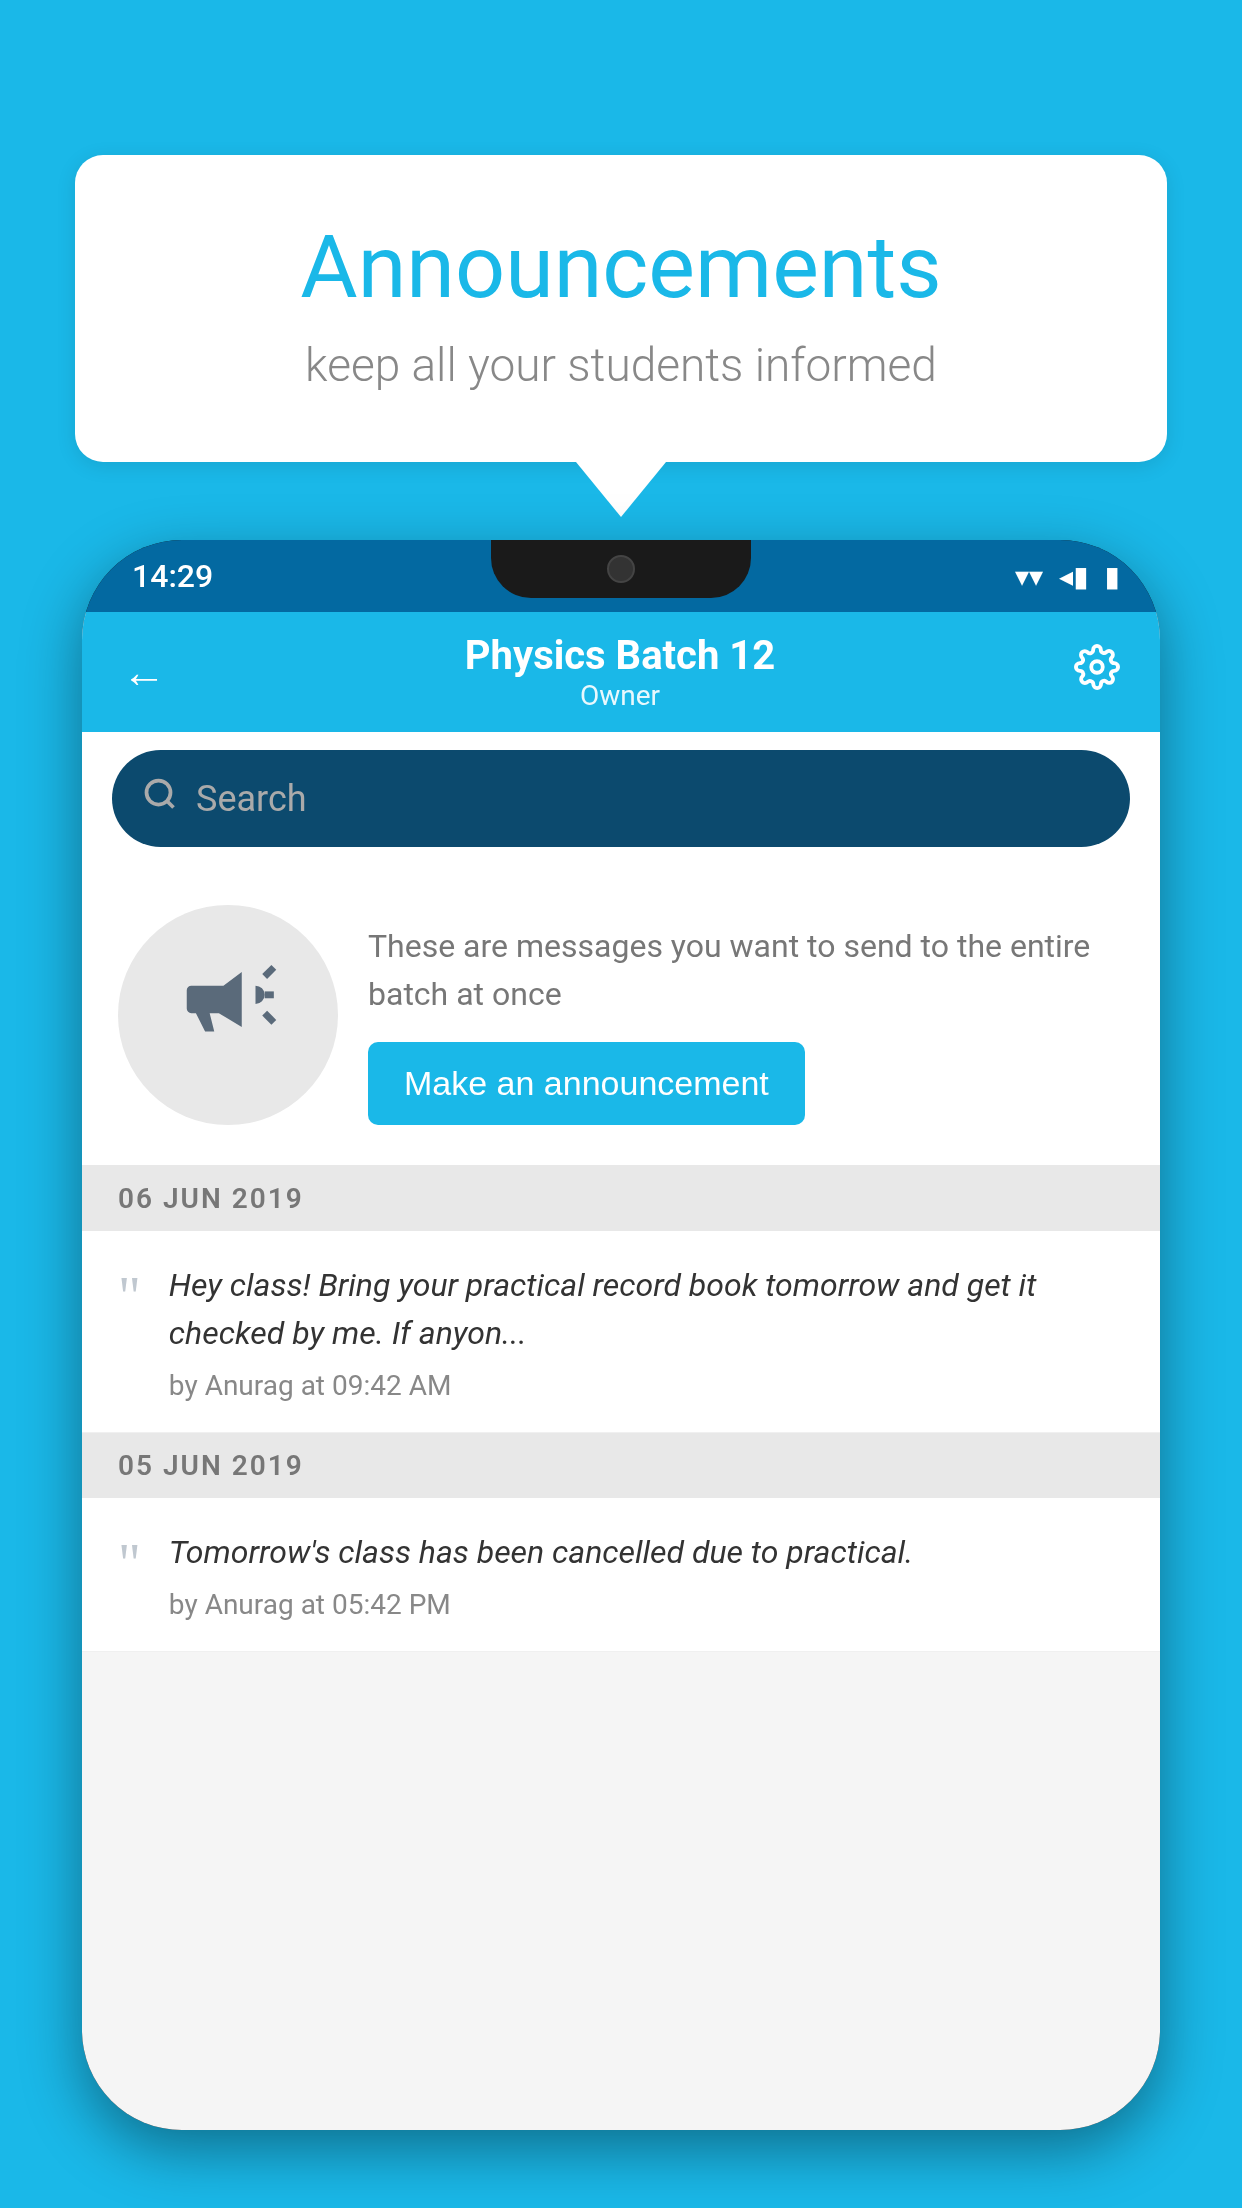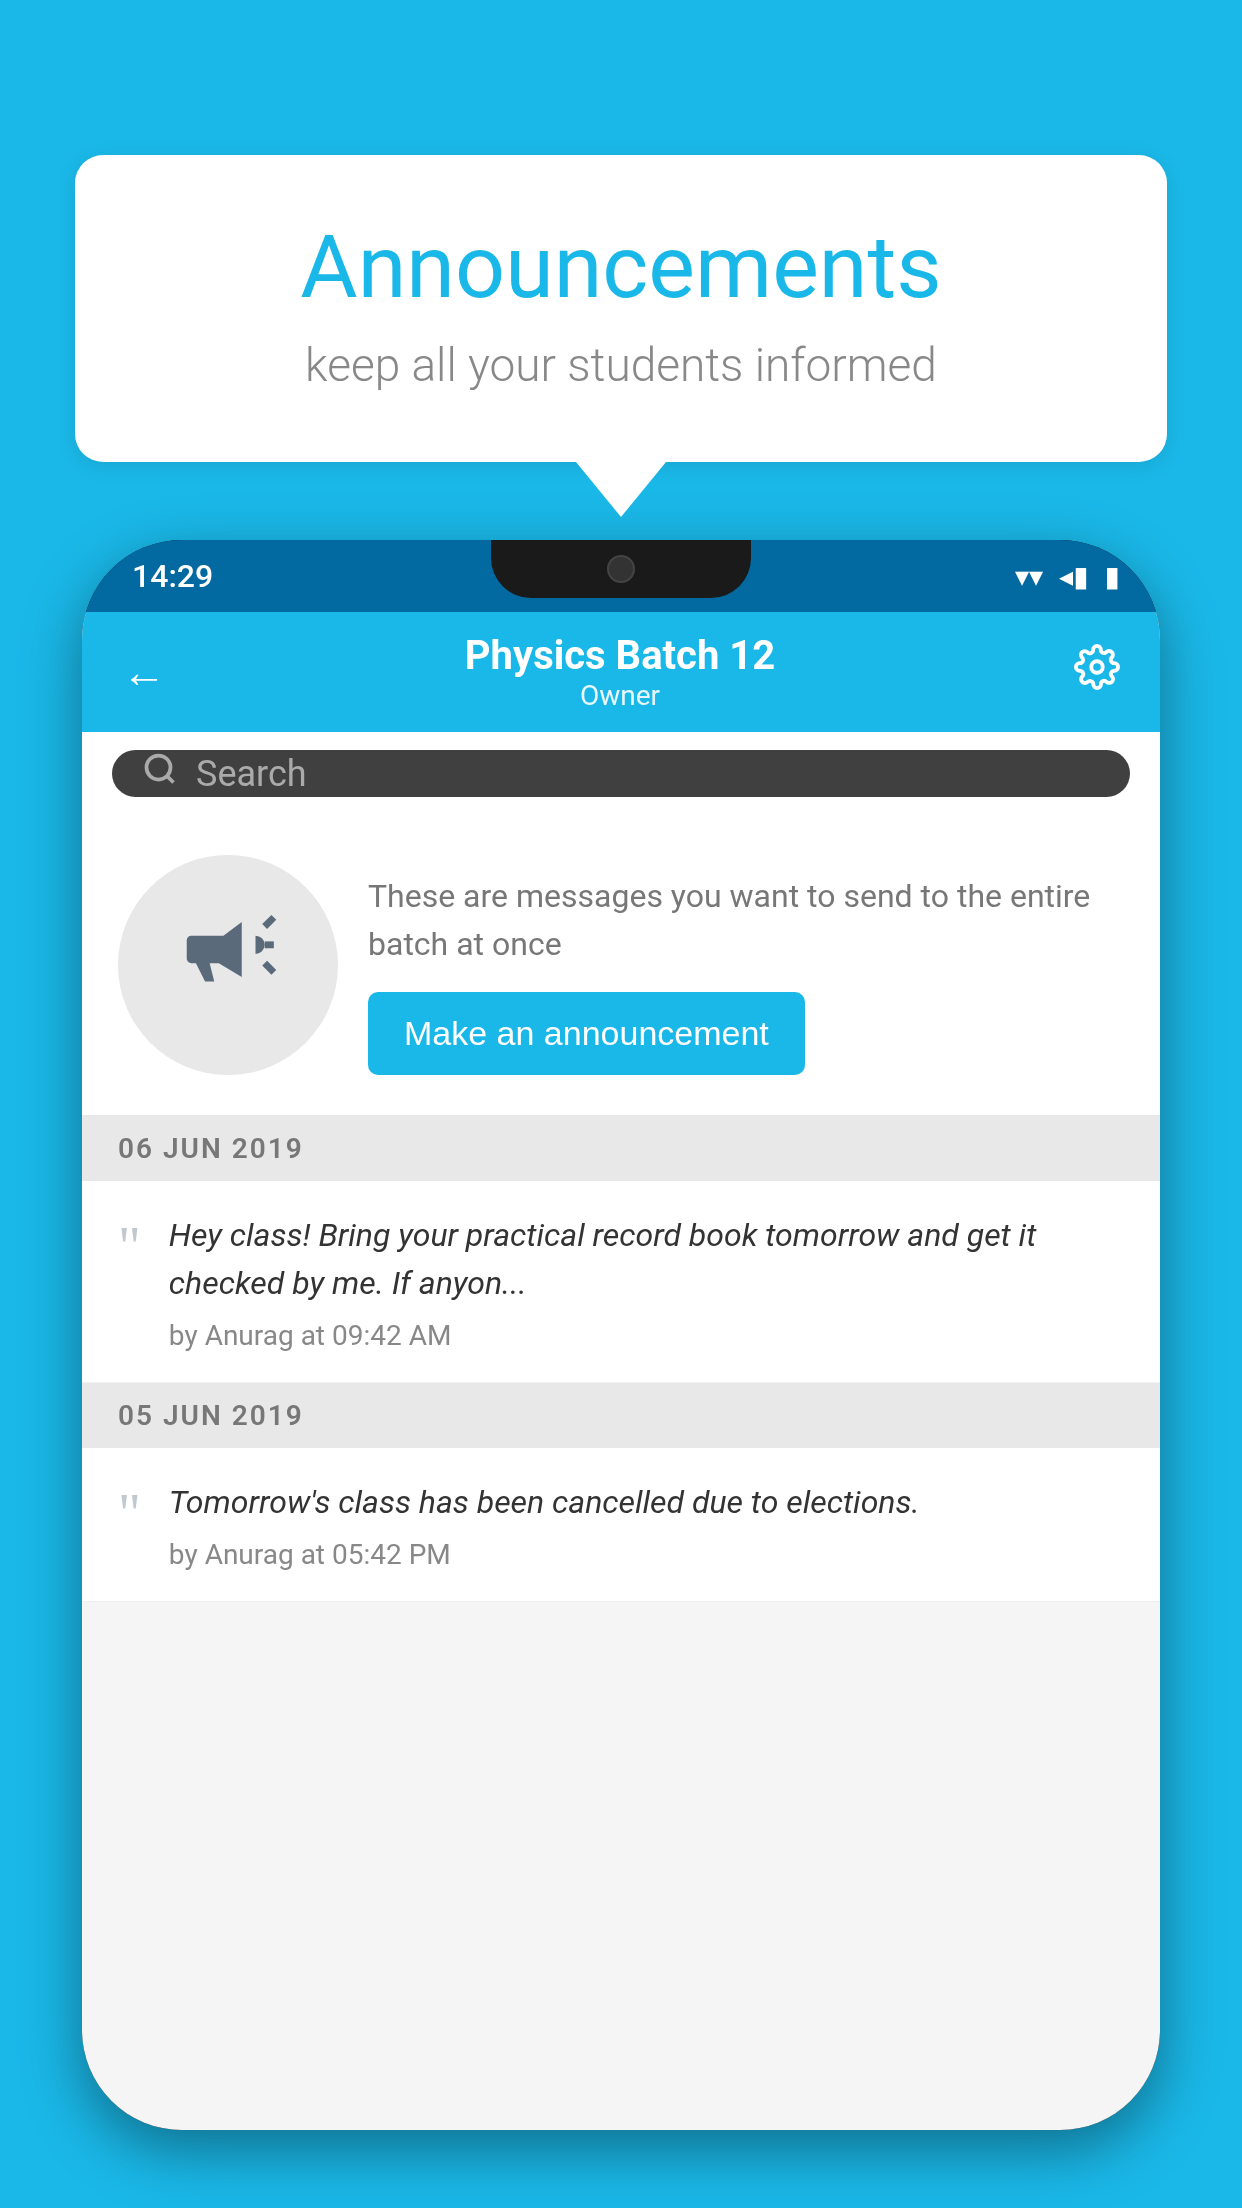--- a/index.html
+++ b/index.html
@@ -224,25 +224,25 @@
       align-items: center;
     }
 
     
     .search-container {
       background: white;
       padding: 18px 30px;
     }
 
     .search-bar {
-      background: #404040;
+      background: #0c4a6e;
       border-radius: 50px;
       display: flex;
       align-items: center;
-      padding: 1px 30px;
+      padding: 26px 30px;
       gap: 18px;
     }
 
     .search-icon-wrap {
       color: #aaa;
       font-size: 38px;
     }
 
     .search-text {
       color: #aaa;
@@ -424,20 +424,20 @@
           <div class="announcement-text">Hey class! Bring your practical record book tomorrow and get it checked by me. If anyon...</div>
           <div class="announcement-meta">by Anurag at 09:42 AM</div>
         </div>
       </div>
 
       <div class="date-separator">05  JUN  2019</div>
 
       <div class="announcement-item">
         <div class="quote-icon">"</div>
         <div class="announcement-content">
-          <div class="announcement-text">Tomorrow's class has been cancelled due to elections.</div>
+          <div class="announcement-text">Tomorrow's class has been cancelled due to practical.</div>
           <div class="announcement-meta">by Anurag at 05:42 PM</div>
         </div>
       </div>
 
     </div>
   </div>
 </div>
 
 </body></html>

